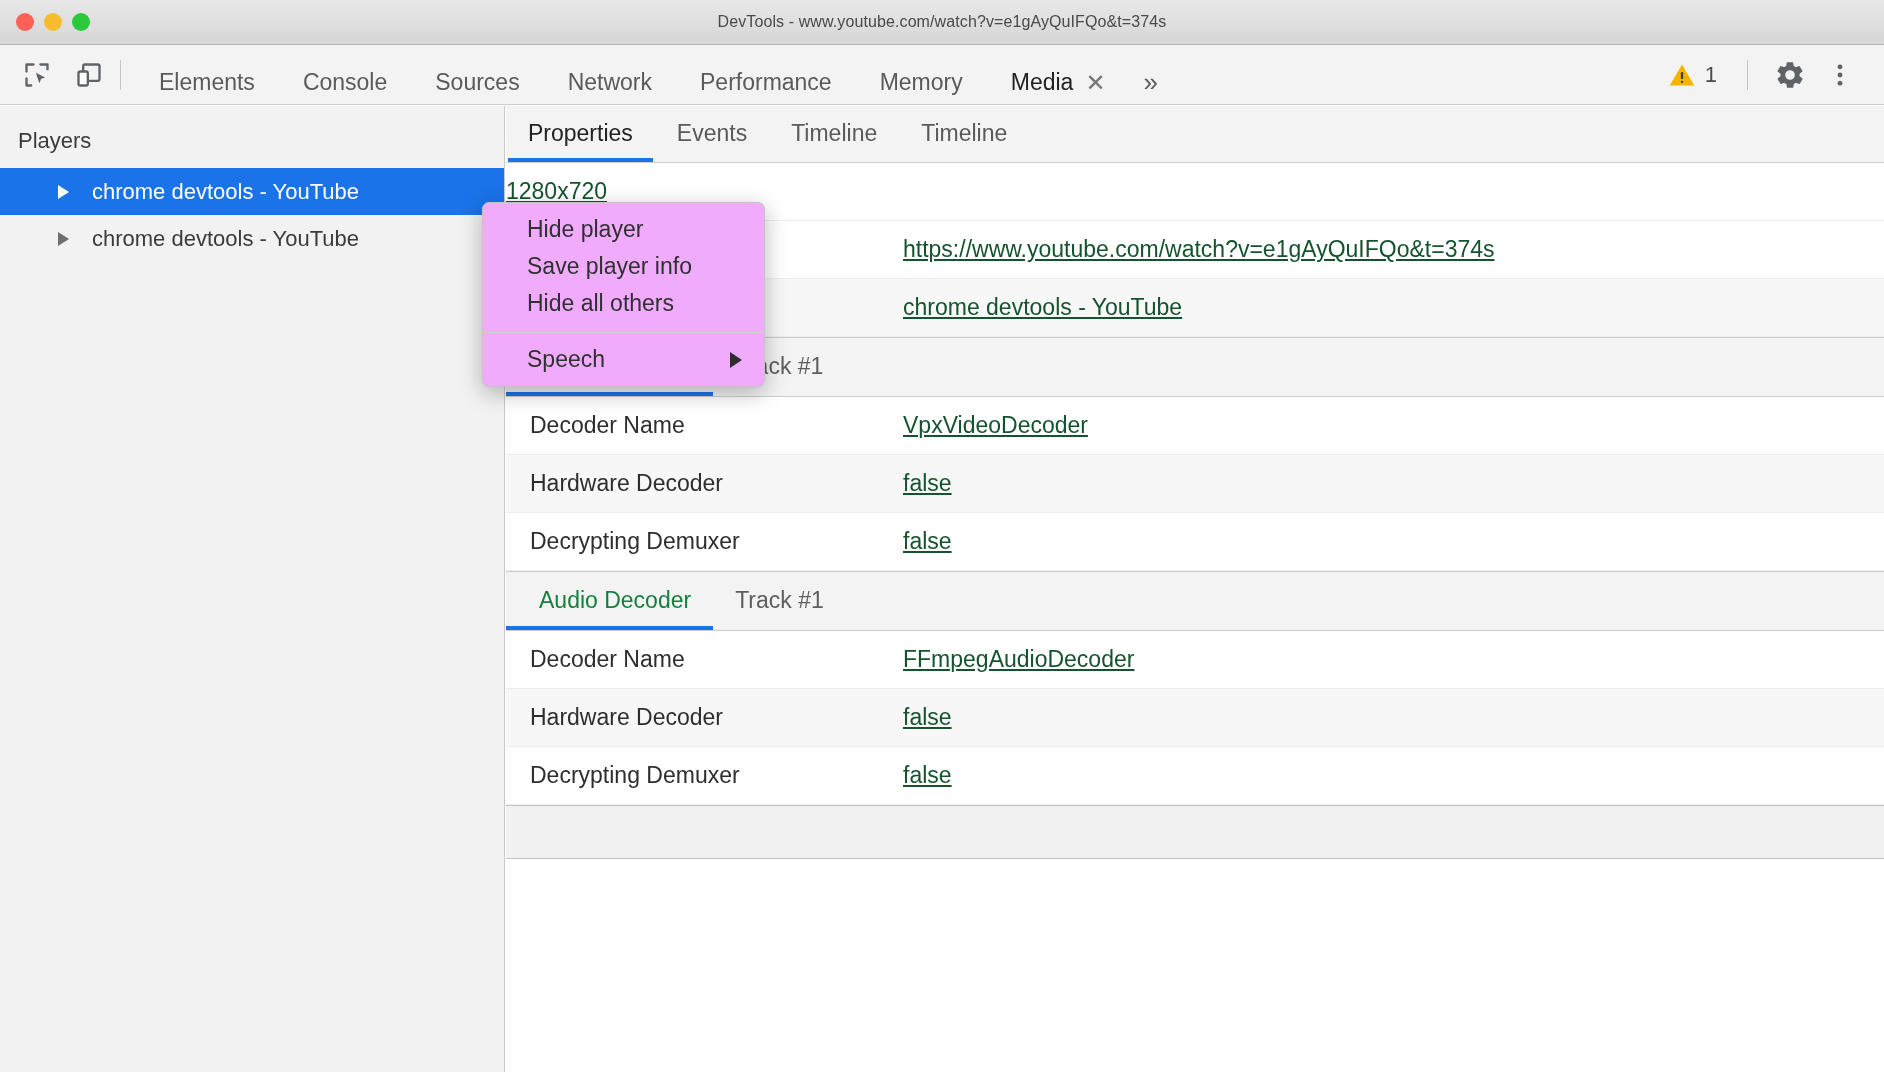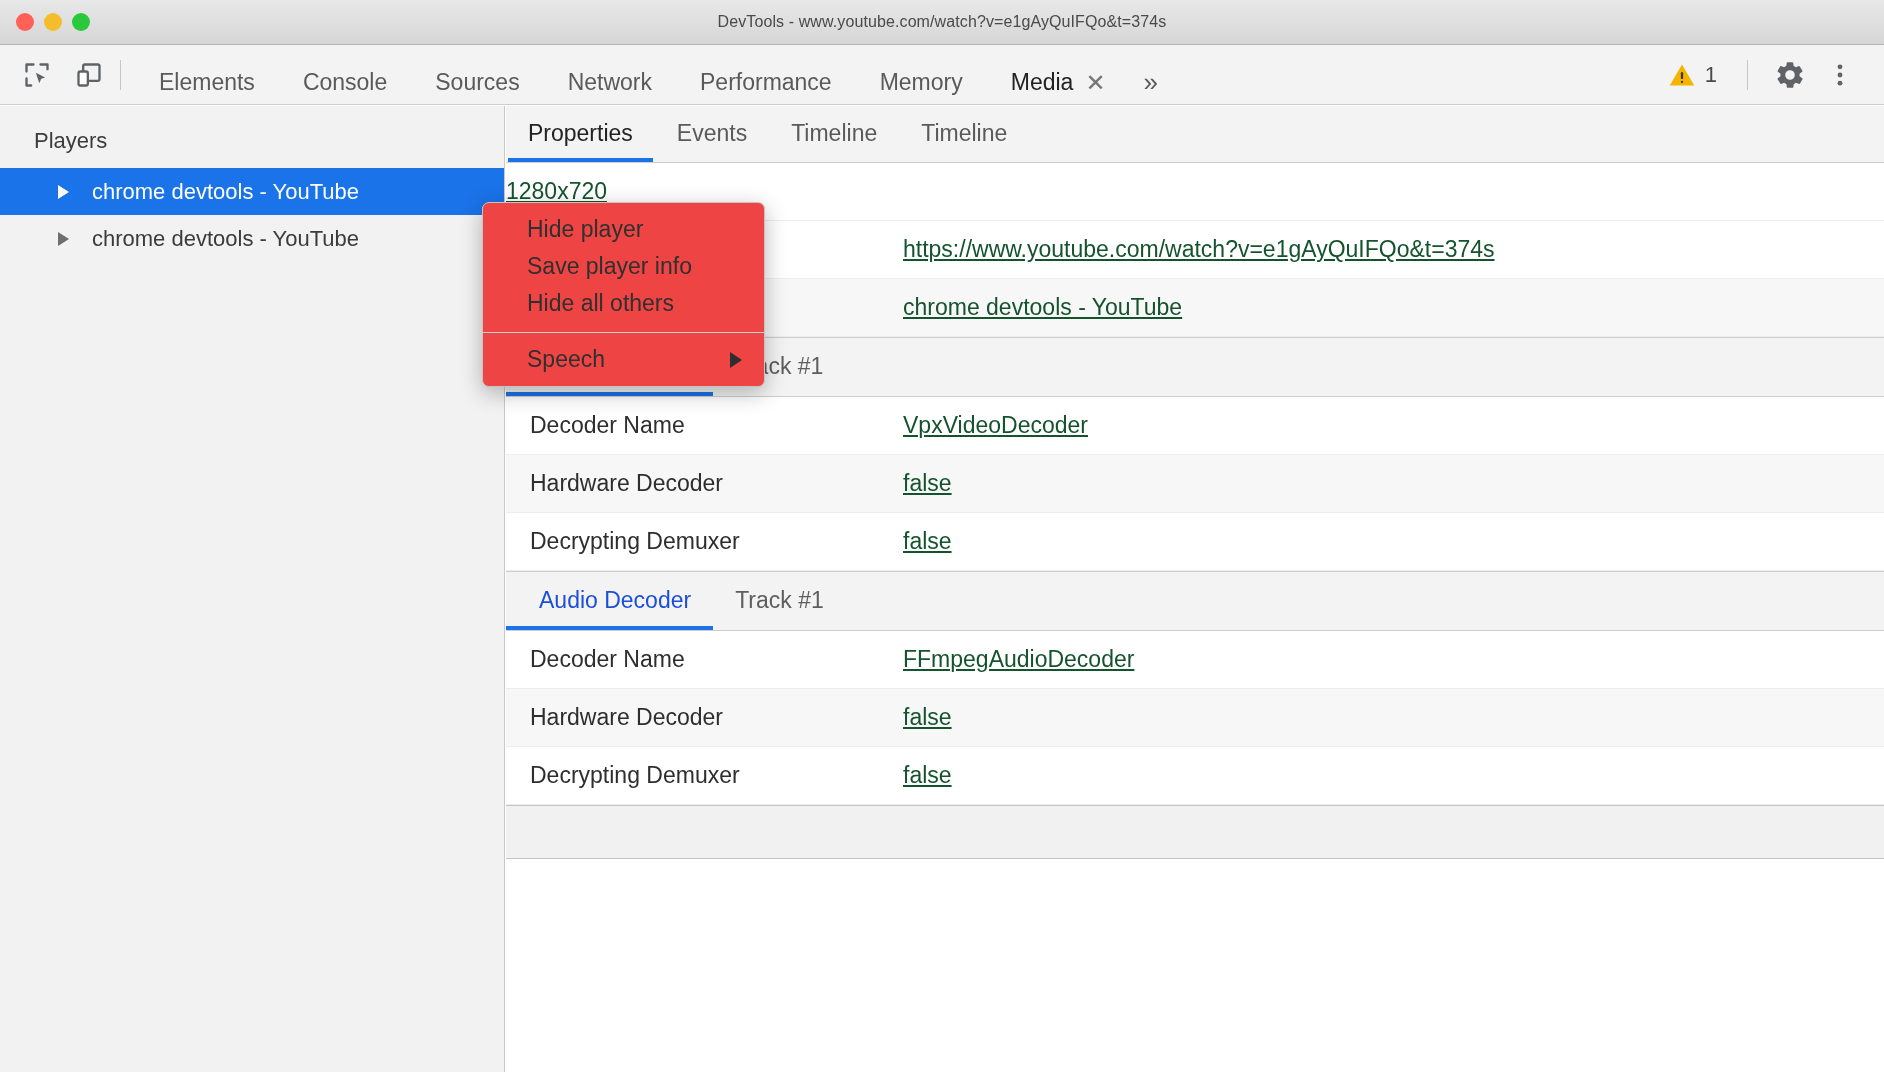--- a/index.html
+++ b/index.html
@@ -66,21 +66,21 @@
   .warn-count { font-size: 22px; color: #4a4a4a; }
   .icon-btn { width: 44px; height: 44px; display: flex; align-items: center;
               justify-content: center; cursor: pointer; }
 
   
   .sidebar {
     position: absolute; left: 0; top: 106px; width: 505px; height: 966px;
     background: #f2f2f2; border-right: 1px solid #c9c9c9;
   }
   .sidebar-title {
-    font-size: 22px; color: #3c3c3c; padding: 22px 0 14px 34px;
+    font-size: 22px; color: #3c3c3c; padding: 22px 0 14px 18px;
   }
   .player-row {
     height: 47px; display: flex; align-items: center; padding-left: 54px;
     font-size: 22px; color: #3b3b3b; cursor: pointer; position: relative;
   }
   .player-row.selected { background: #1a73e8; color: #ffffff; }
   .tri {
     position: absolute; left: 58px; width: 0; height: 0;
     border-left: 11px solid #6e6e6e;
     border-top: 7px solid transparent; border-bottom: 7px solid transparent;
@@ -116,33 +116,33 @@
   .prop-val { flex: 1; color: #14532d; text-decoration: underline; }
 
   .decoder-head {
     height: 60px; background: #f3f3f3; display: flex; align-items: flex-end;
     border-top: 1px solid #cdcdcd; border-bottom: 1px solid #cdcdcd;
   }
   .dtab {
     position: relative; height: 59px; display: flex; align-items: center;
     padding: 0 22px; font-size: 23px; color: #5e5e5e; cursor: pointer;
   }
-  .dtab.active { color: #1d4ed8; padding-left: 33px; }
+  .dtab.active { color: #15803d; padding-left: 33px; }
   .dtab.active::after {
     content: ""; position: absolute; left: 0; right: 0; bottom: 0;
     height: 4px; background: #1a73e8;
   }
   .filler-bar { height: 54px; background: #f1f1f1;
                 border-top: 1px solid #c4c4c4; border-bottom: 1px solid #c4c4c4; }
   .filler-white { height: 120px; background: #ffffff; }
 
   
   .ctxmenu {
     position: absolute; left: 482px; top: 202px; width: 283px;
-    background: #ef4444;
+    background: #f0abfc;
     border: 1px solid #c4c4c4; border-radius: 7px;
     box-shadow: 0 6px 22px rgba(0,0,0,0.28);
     padding: 8px 0 8px 0; z-index: 50;
   }
   .ctxitem {
     height: 37px; display: flex; align-items: center;
     padding: 0 22px 0 44px; font-size: 23px; color: #303030; cursor: pointer;
     white-space: nowrap;
   }
   .ctxsep { height: 1px; background: #cfcfcf; margin: 10px 0 8px 0; }

